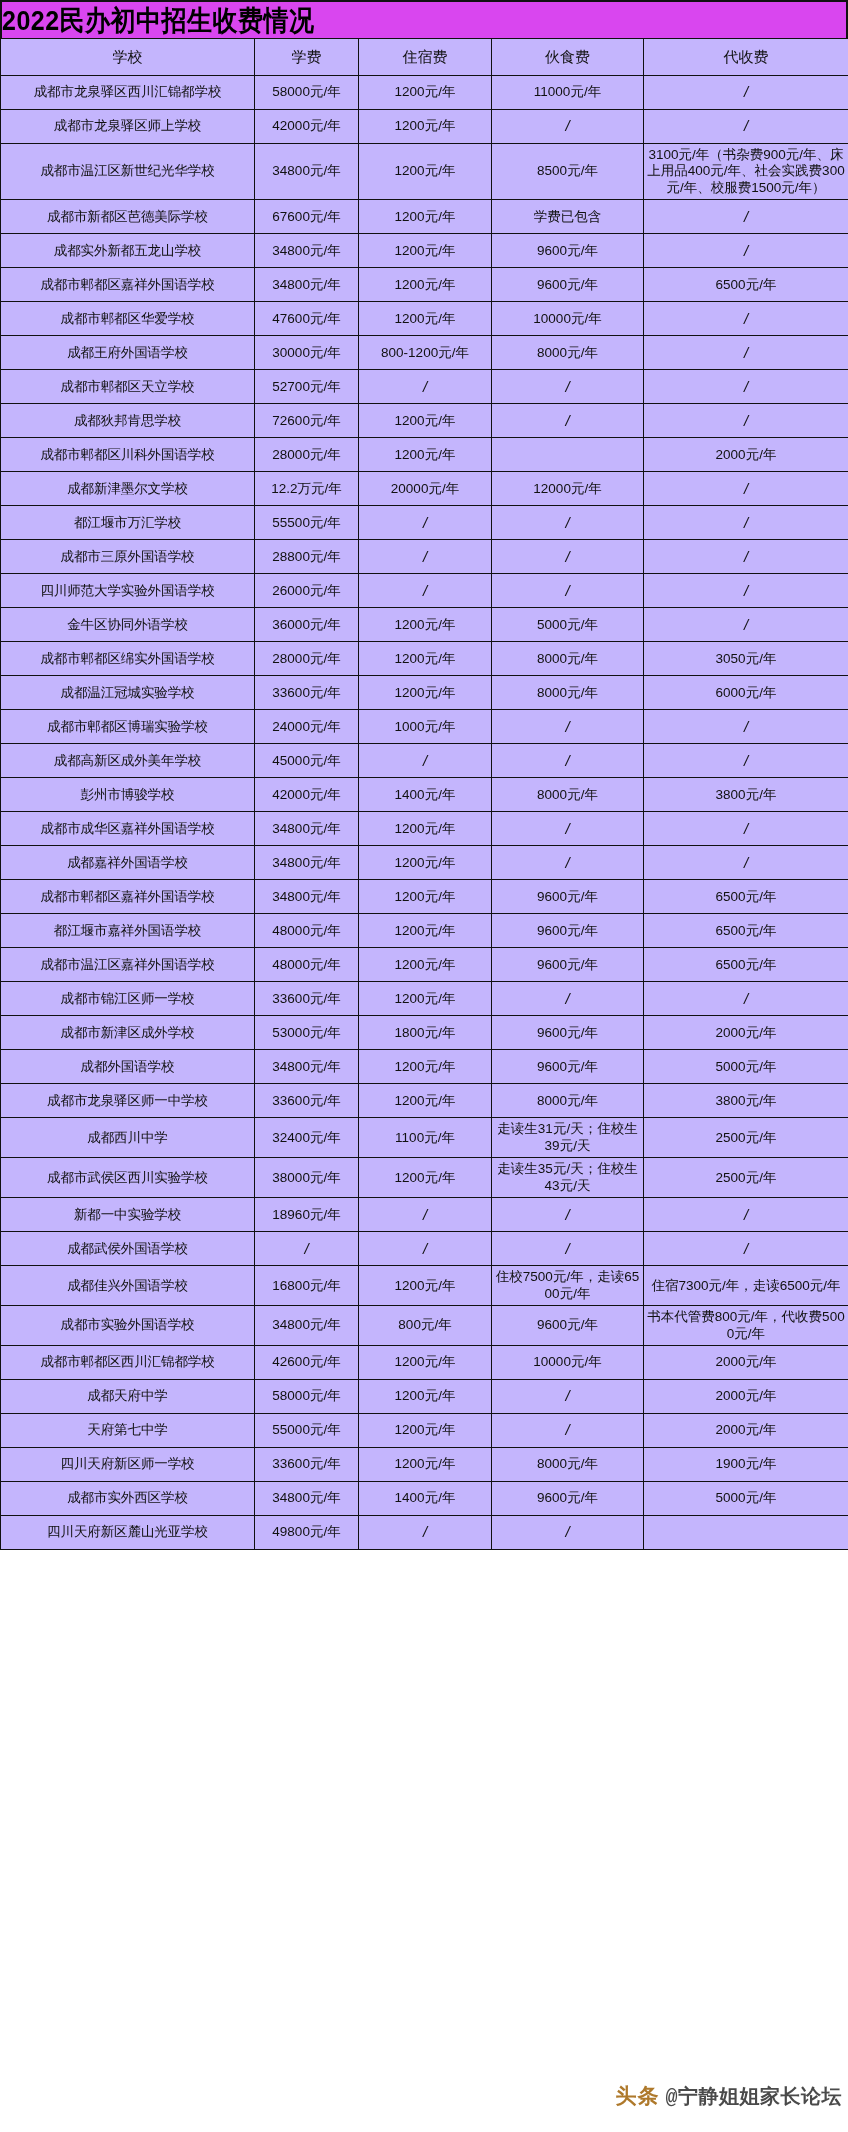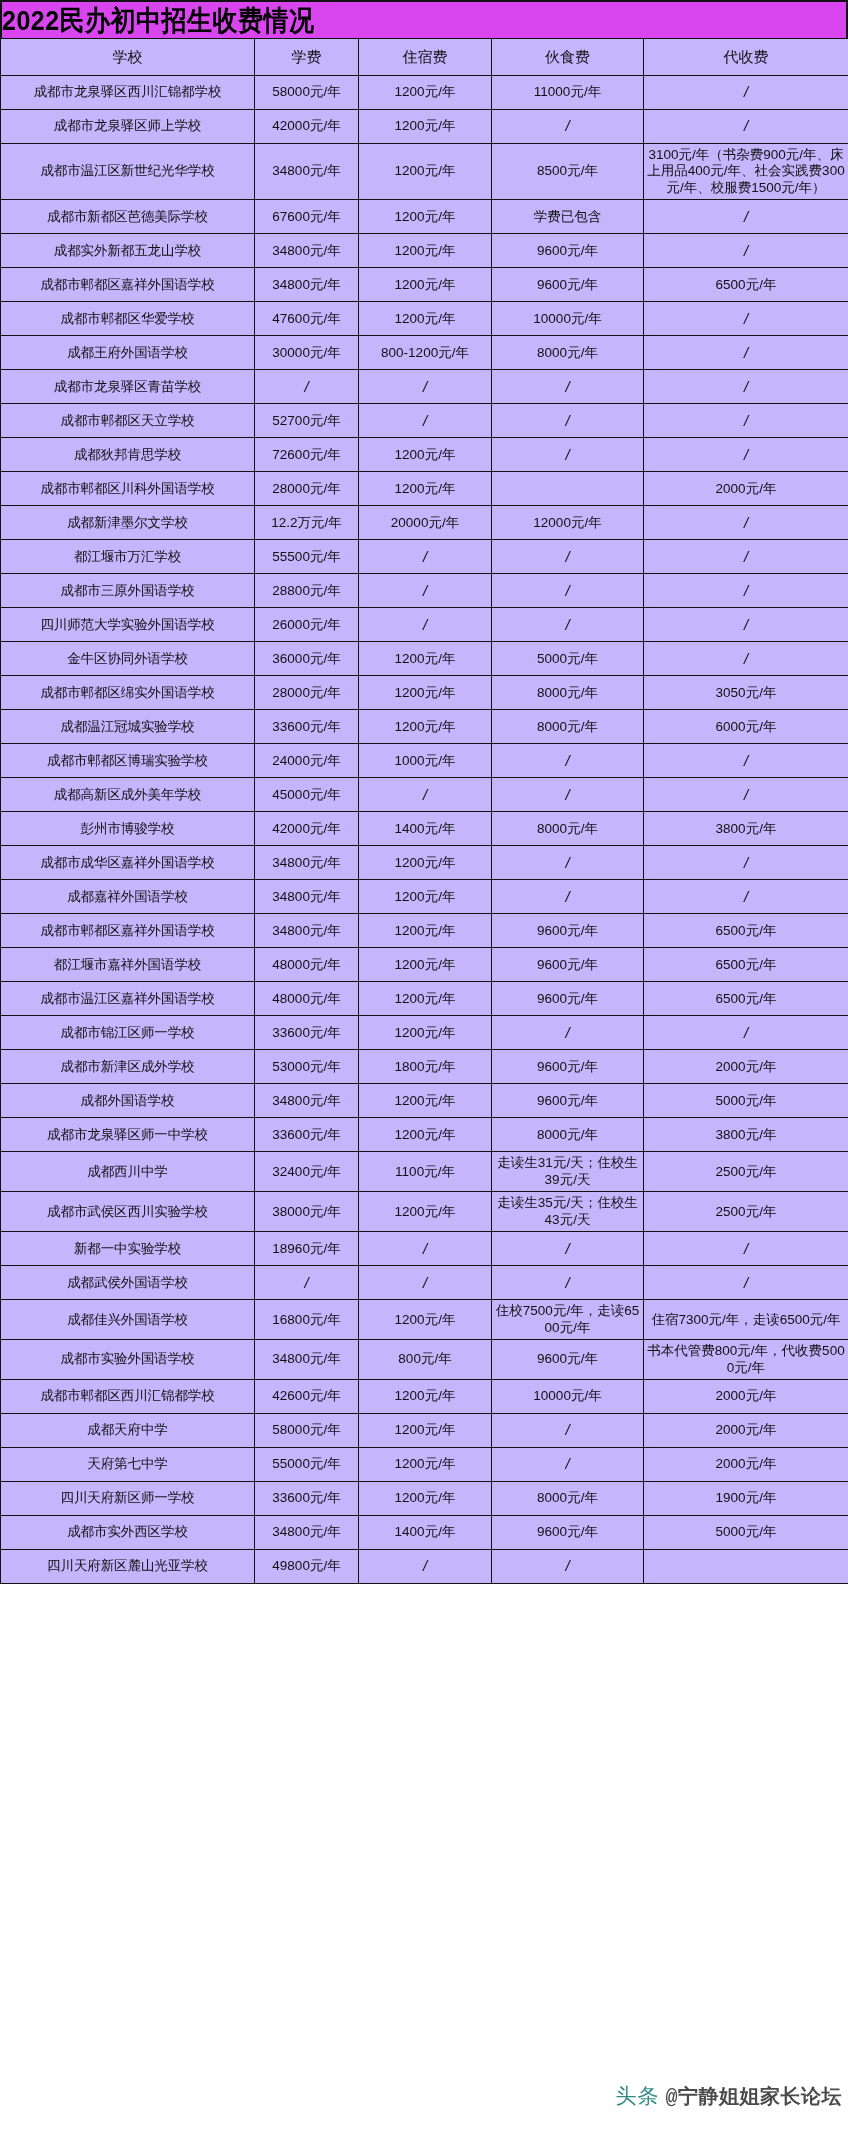--- a/index.html
+++ b/index.html
@@ -90,22 +90,22 @@
     right: 6px;
     bottom: 22px;
     display: flex;
     align-items: center;
     gap: 6px;
     pointer-events: none;
     opacity: 0.85;
   }
   .wm-logo {
     font-size: 21px;
-    font-weight: 400;
-    color: #0f766e;
+    font-weight: 700;
+    color: #a16207;
     letter-spacing: 1px;
     text-shadow: 0 0 2px rgba(255,255,255,0.95);
   }
   .wm-text {
     font-size: 20px;
     font-weight: 700;
     color: #2b2b2b;
     letter-spacing: 0.5px;
     text-shadow: 0 0 2px rgba(255,255,255,0.95);
     font-family: Liberation Mono, monospace;
@@ -188,27 +188,20 @@
           <td><span class="slash">/</span></td>
         </tr>
         <tr>
           <td class="school-cell">成都王府外国语学校</td>
           <td>30000元/年</td>
           <td>800-1200元/年</td>
           <td>8000元/年</td>
           <td><span class="slash">/</span></td>
         </tr>
         <tr>
-          <td class="school-cell">成都市龙泉驿区青苗学校</td>
-          <td><span class="slash">/</span></td>
-          <td><span class="slash">/</span></td>
-          <td><span class="slash">/</span></td>
-          <td><span class="slash">/</span></td>
-        </tr>
-        <tr>
           <td class="school-cell">成都市郫都区天立学校</td>
           <td>52700元/年</td>
           <td><span class="slash">/</span></td>
           <td><span class="slash">/</span></td>
           <td><span class="slash">/</span></td>
         </tr>
         <tr>
           <td class="school-cell">成都狄邦肯思学校</td>
           <td>72600元/年</td>
           <td>1200元/年</td>

